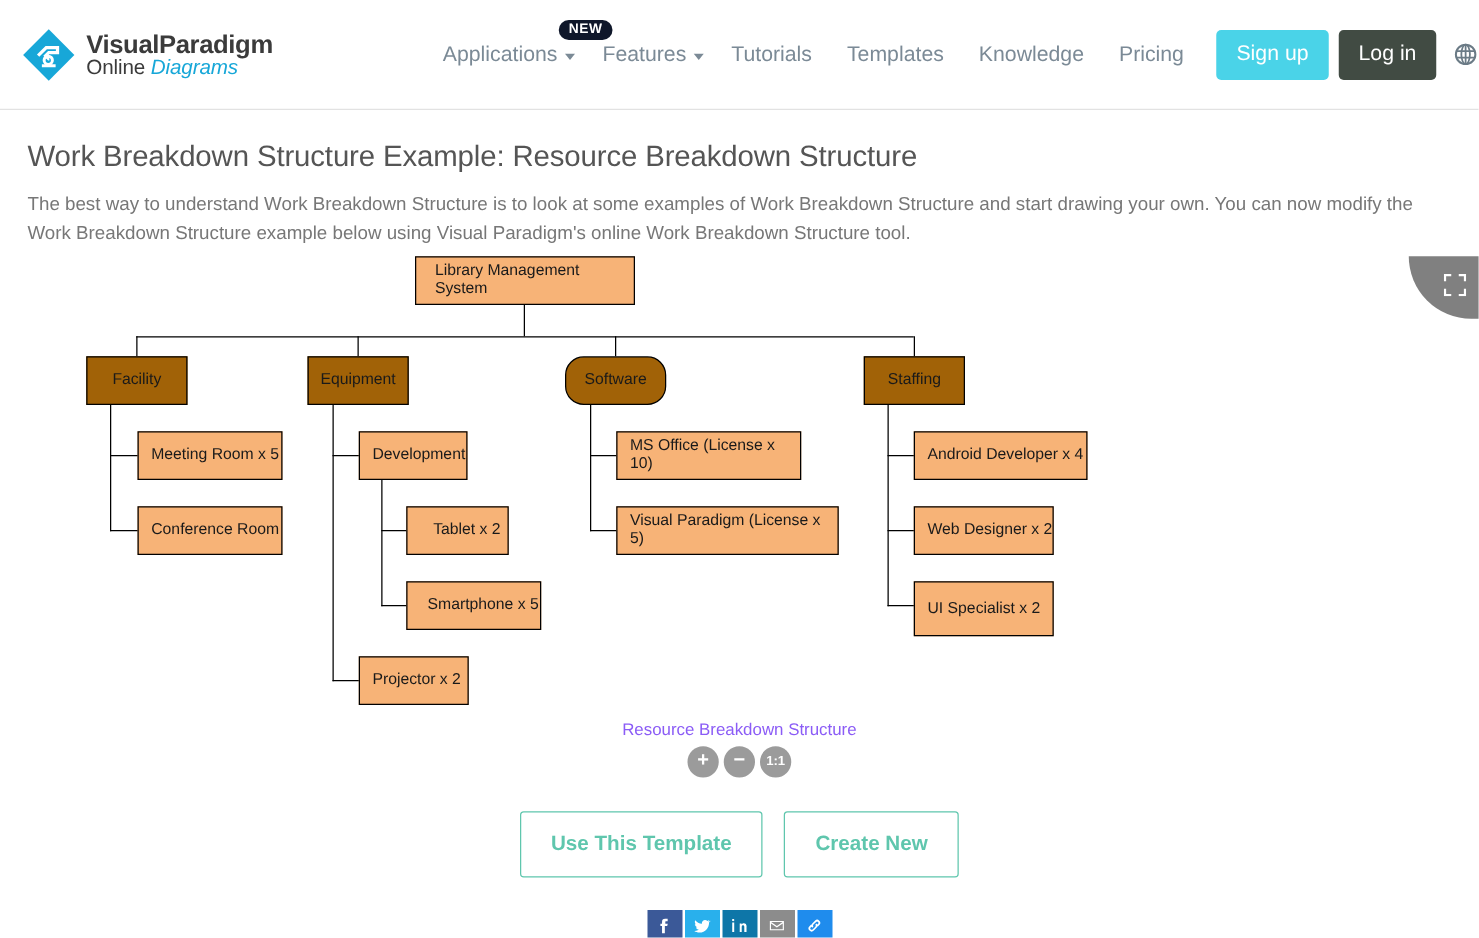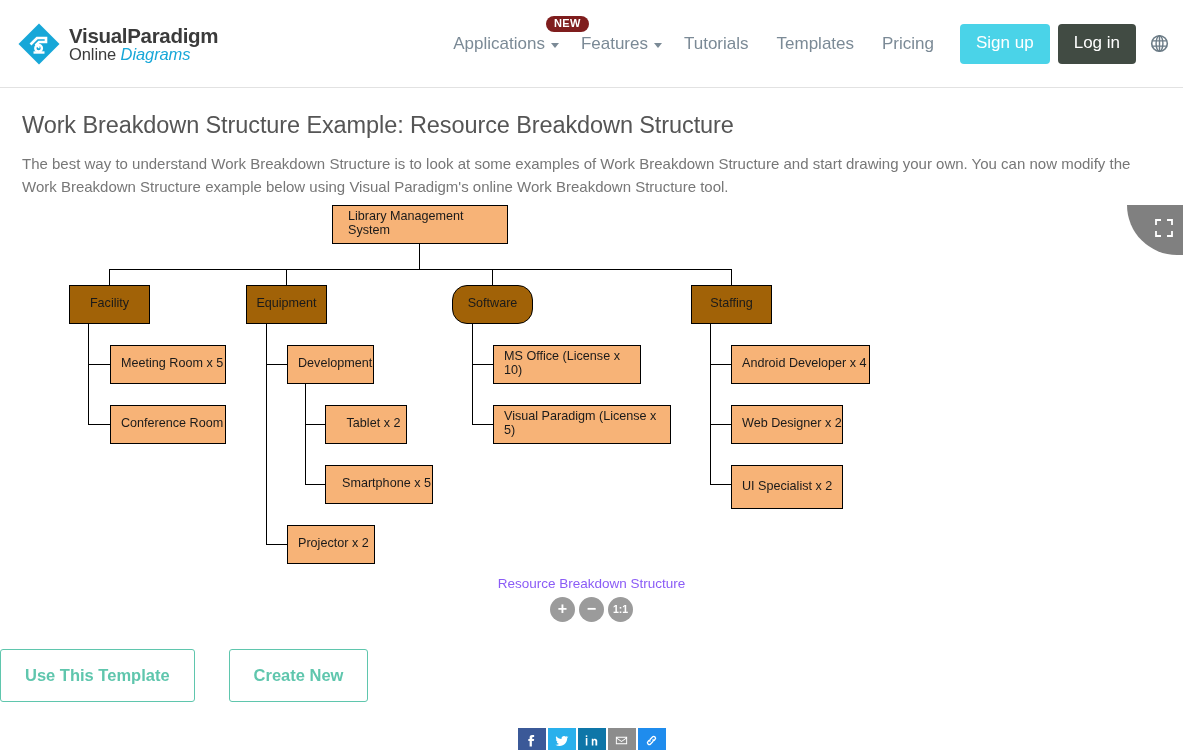--- a/index.html
+++ b/index.html
@@ -64,21 +64,21 @@
     width: 0; height: 0;
     border-left: 4.5px solid transparent;
     border-right: 4.5px solid transparent;
     border-top: 5px solid #7b8a96;
     position: absolute;
     right: 8px; top: 17px;
   }
   .new-badge {
     position: absolute;
     top: -10px; right: -22px;
-    background: #7f1d1d;
+    background: #0f172a;
     color: #fff;
     font-size: 11px;
     font-weight: bold;
     letter-spacing: 0.4px;
     padding: 2.5px 8px 3px;
     border-radius: 9px;
     line-height: 1;
   }
   .btn-signup, .btn-login {
     font-size: 17px;
@@ -186,22 +186,22 @@
     line-height: 1;
     display: flex; align-items: center; justify-content: center;
     cursor: pointer;
     padding: 0;
   }
   .zbtn.ratio { font-size: 10.5px; }
 
   
   .action-row {
     display: flex;
-    justify-content: flex-start;
-    gap: 34px;
+    justify-content: center;
+    gap: 17px;
     margin-top: 4px;
   }
   .action-btn {
     border: 1.4px solid #5fc6ad;
     background: #fff;
     color: #5fc6ad;
     font-size: 16.5px;
     font-weight: bold;
     font-family: inherit;
     padding: 16px 24px;
@@ -259,20 +259,23 @@
     </a>
 
     <a class="nav-item">
       <span>Tutorials</span>
     </a>
 
     <a class="nav-item">
       <span>Templates</span>
     </a>
 
+    <a class="nav-item">
+      <span>Knowledge</span>
+    </a>
 
     <a class="nav-item">
       <span>Pricing</span>
     </a>
 
     <button class="btn-signup">Sign up</button>
     <button class="btn-login">Log in</button>
 
     <span class="globe-wrap">
       <span class="globe-ico">

